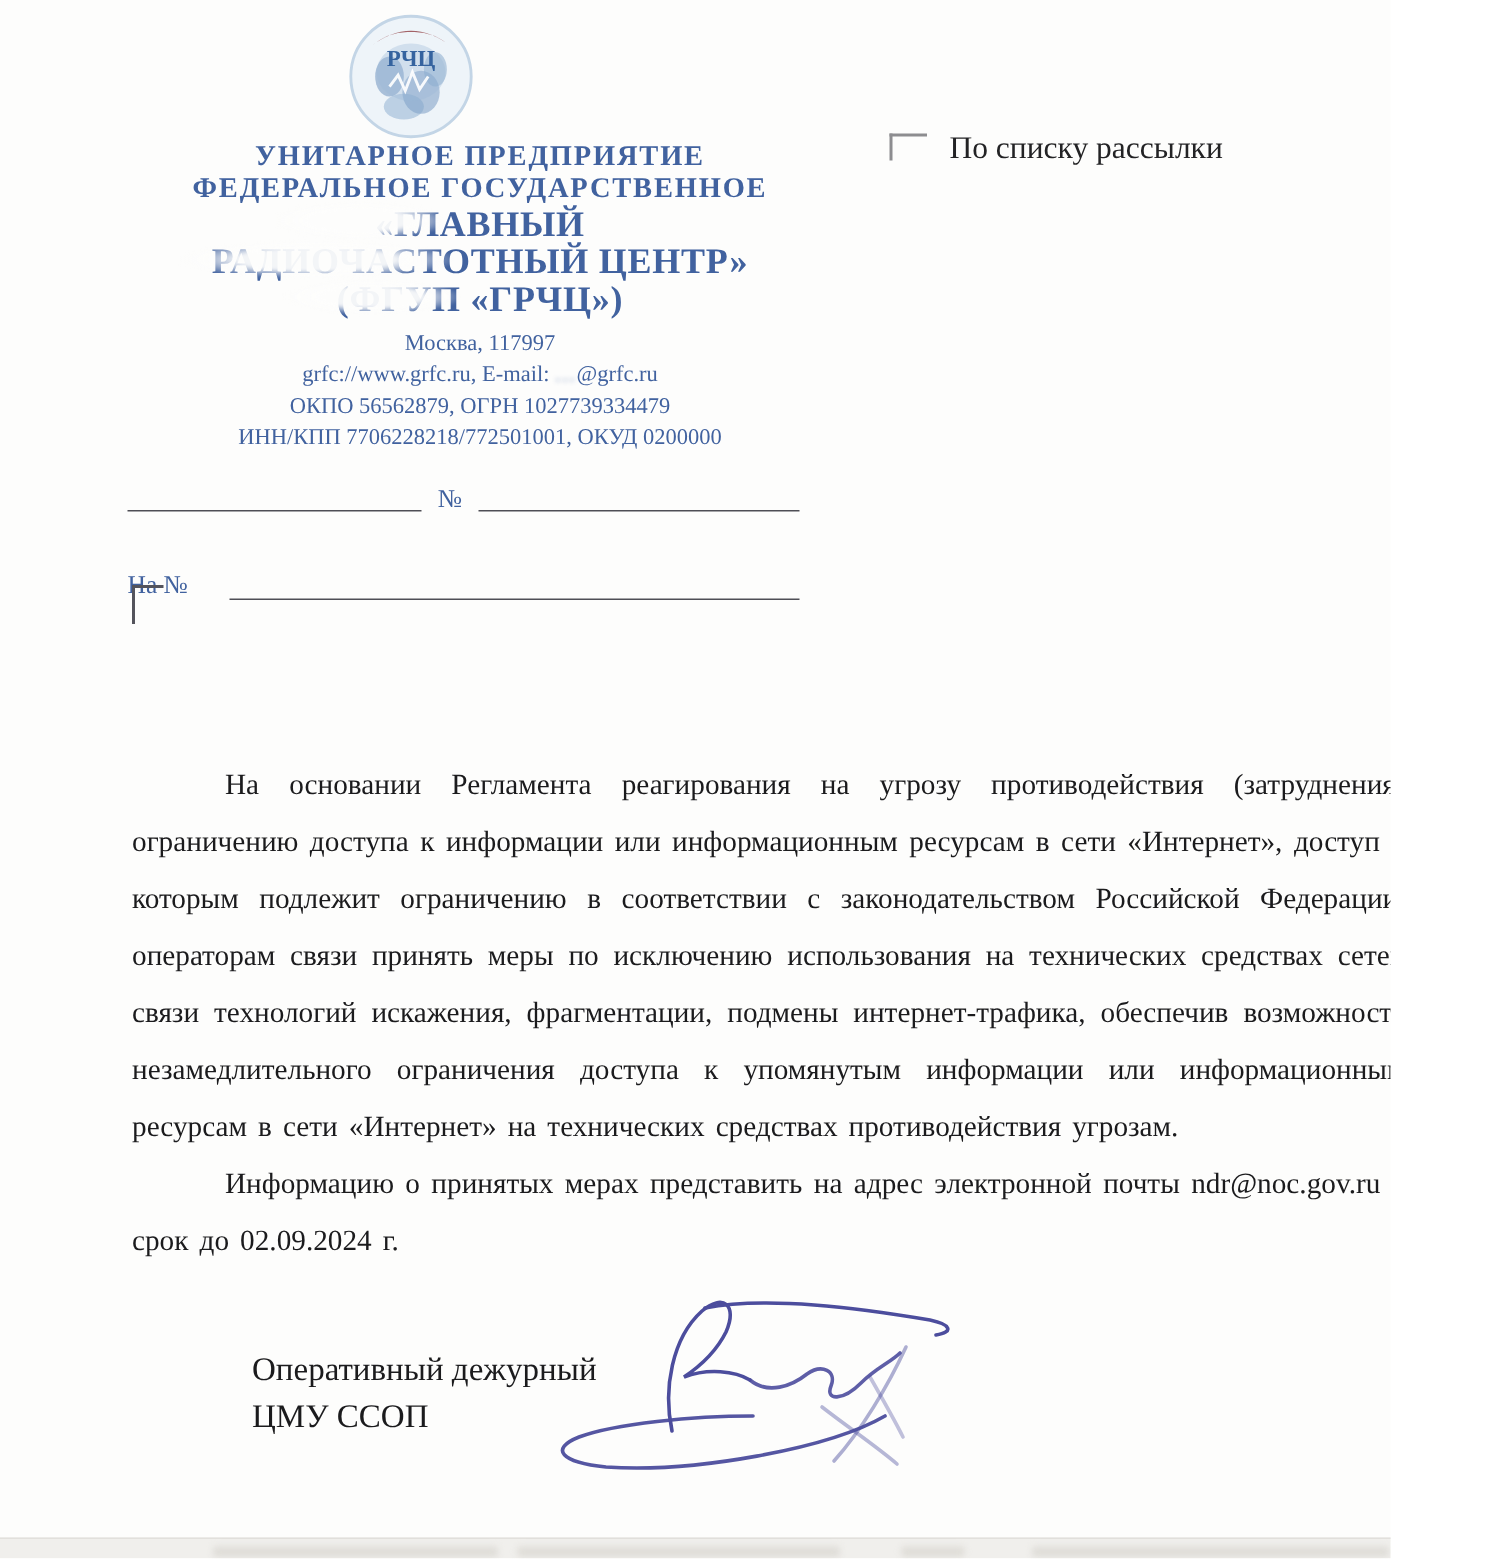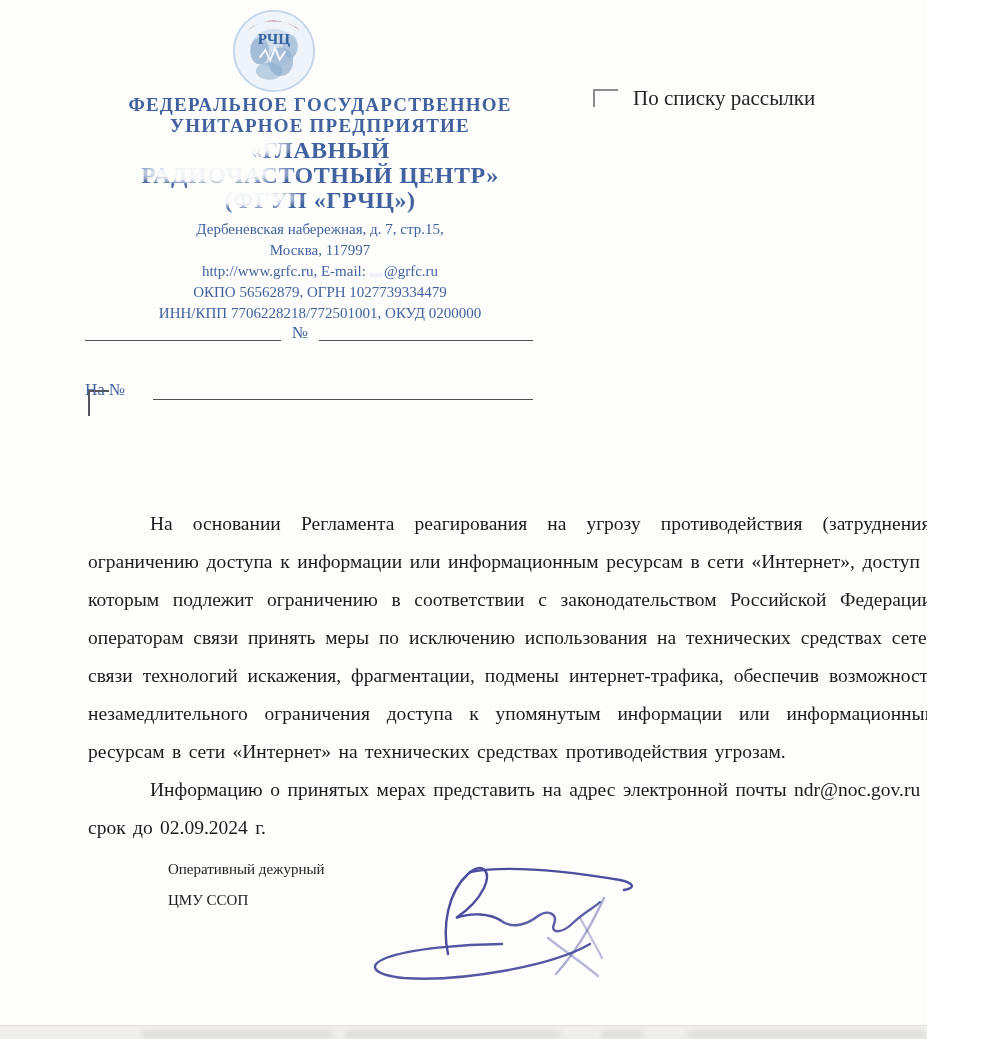--- a/index.html
+++ b/index.html
@@ -51,21 +51,21 @@
 
   
   .body-text { position:absolute; left:88px; top:505px; width:849px; }
   .body-text p {
     margin:0; text-align:justify; text-indent:62px;
     font-size:19.5px; line-height:38px; color:#1b1b1d;
     word-spacing:2.5px;
   }
 
   
-  .sig-title { position:absolute; left:168px; top:854px; font-size:15px; line-height:31px; color:#1b1b1d; }
+  .sig-title { position:absolute; left:168px; top:897px; font-size:22px; line-height:31px; color:#1b1b1d; }
   .sig-svg { position:absolute; left:352px; top:862px; width:300px; height:125px; }
 
   
   .bottom-band { position:absolute; left:0; bottom:0; width:1000px; height:13px;
     background:#f0efec; border-top:1px solid #e2e0dc; }
   .smudge { position:absolute; bottom:1px; height:7px; background:#dfddd8; filter:blur(2px); border-radius:2px; }
   .smudge.s1 { left:142px; width:190px; }
   .smudge.s2 { left:345px; width:215px; }
   .smudge.s3 { left:601px; width:42px;  }
   .smudge.s4 { left:688px; width:238px; }
@@ -81,34 +81,33 @@
     <ellipse cx="30" cy="45" rx="10" ry="14" fill="#6f94c0" opacity="0.55"></ellipse>
     <ellipse cx="52" cy="56" rx="13" ry="15" fill="#6f94c0" opacity="0.5"></ellipse>
     <ellipse cx="62" cy="40" rx="8" ry="12" fill="#7fa3c9" opacity="0.5"></ellipse>
     <ellipse cx="40" cy="66" rx="14" ry="9" fill="#7fa3c9" opacity="0.45"></ellipse>
     <ellipse cx="45" cy="42" rx="24" ry="20" fill="#9cb8d6" opacity="0.35"></ellipse>
     <polyline points="30,52 36,44 41,55 46,42 51,54 57,45" fill="none" stroke="#ffffff" stroke-width="2" opacity="0.9"></polyline>
     <text x="45" y="38" text-anchor="middle" font-family="Liberation Serif, serif" font-weight="bold" font-size="16" fill="#35639f">РЧЦ</text>
   </svg>
 
   <div class="letterhead">
+    <div class="org-line">УНИТАРНОЕ ПРЕДПРИЯТИЕ</div>
     <div class="org-line">ФЕДЕРАЛЬНОЕ ГОСУДАРСТВЕННОЕ</div>
-    <div class="org-line">УНИТАРНОЕ ПРЕДПРИЯТИЕ</div>
     <div class="name-wrap">
       <div class="name-line">«ГЛАВНЫЙ</div>
       <div class="name-line">РАДИОЧАСТОТНЫЙ ЦЕНТР»</div>
       <div class="name-line">(ФГУП «ГРЧЦ»)</div>
       <div class="wash w1"></div>
       <div class="wash w2"></div>
       <div class="wash w3"></div>
     </div>
     <div class="addr">
-      <div>Дербеневская набережная, д. 7, стр.15,</div>
       <div>Москва, 117997</div>
-      <div><span>http://www.grfc.ru, E-mail:</span> <span class="blurred">...</span><span>@grfc.ru</span></div>
+      <div><span>grfc://www.grfc.ru, E-mail:</span> <span class="blurred">...</span><span>@grfc.ru</span></div>
       <div>ОКПО 56562879, ОГРН 1027739334479</div>
       <div>ИНН/КПП 7706228218/772501001, ОКУД 0200000</div>
     </div>
   </div>
 
   <div class="recipient">
     <div class="corner"></div>
     <div class="recipient-label">По списку рассылки</div>
   </div>
 

